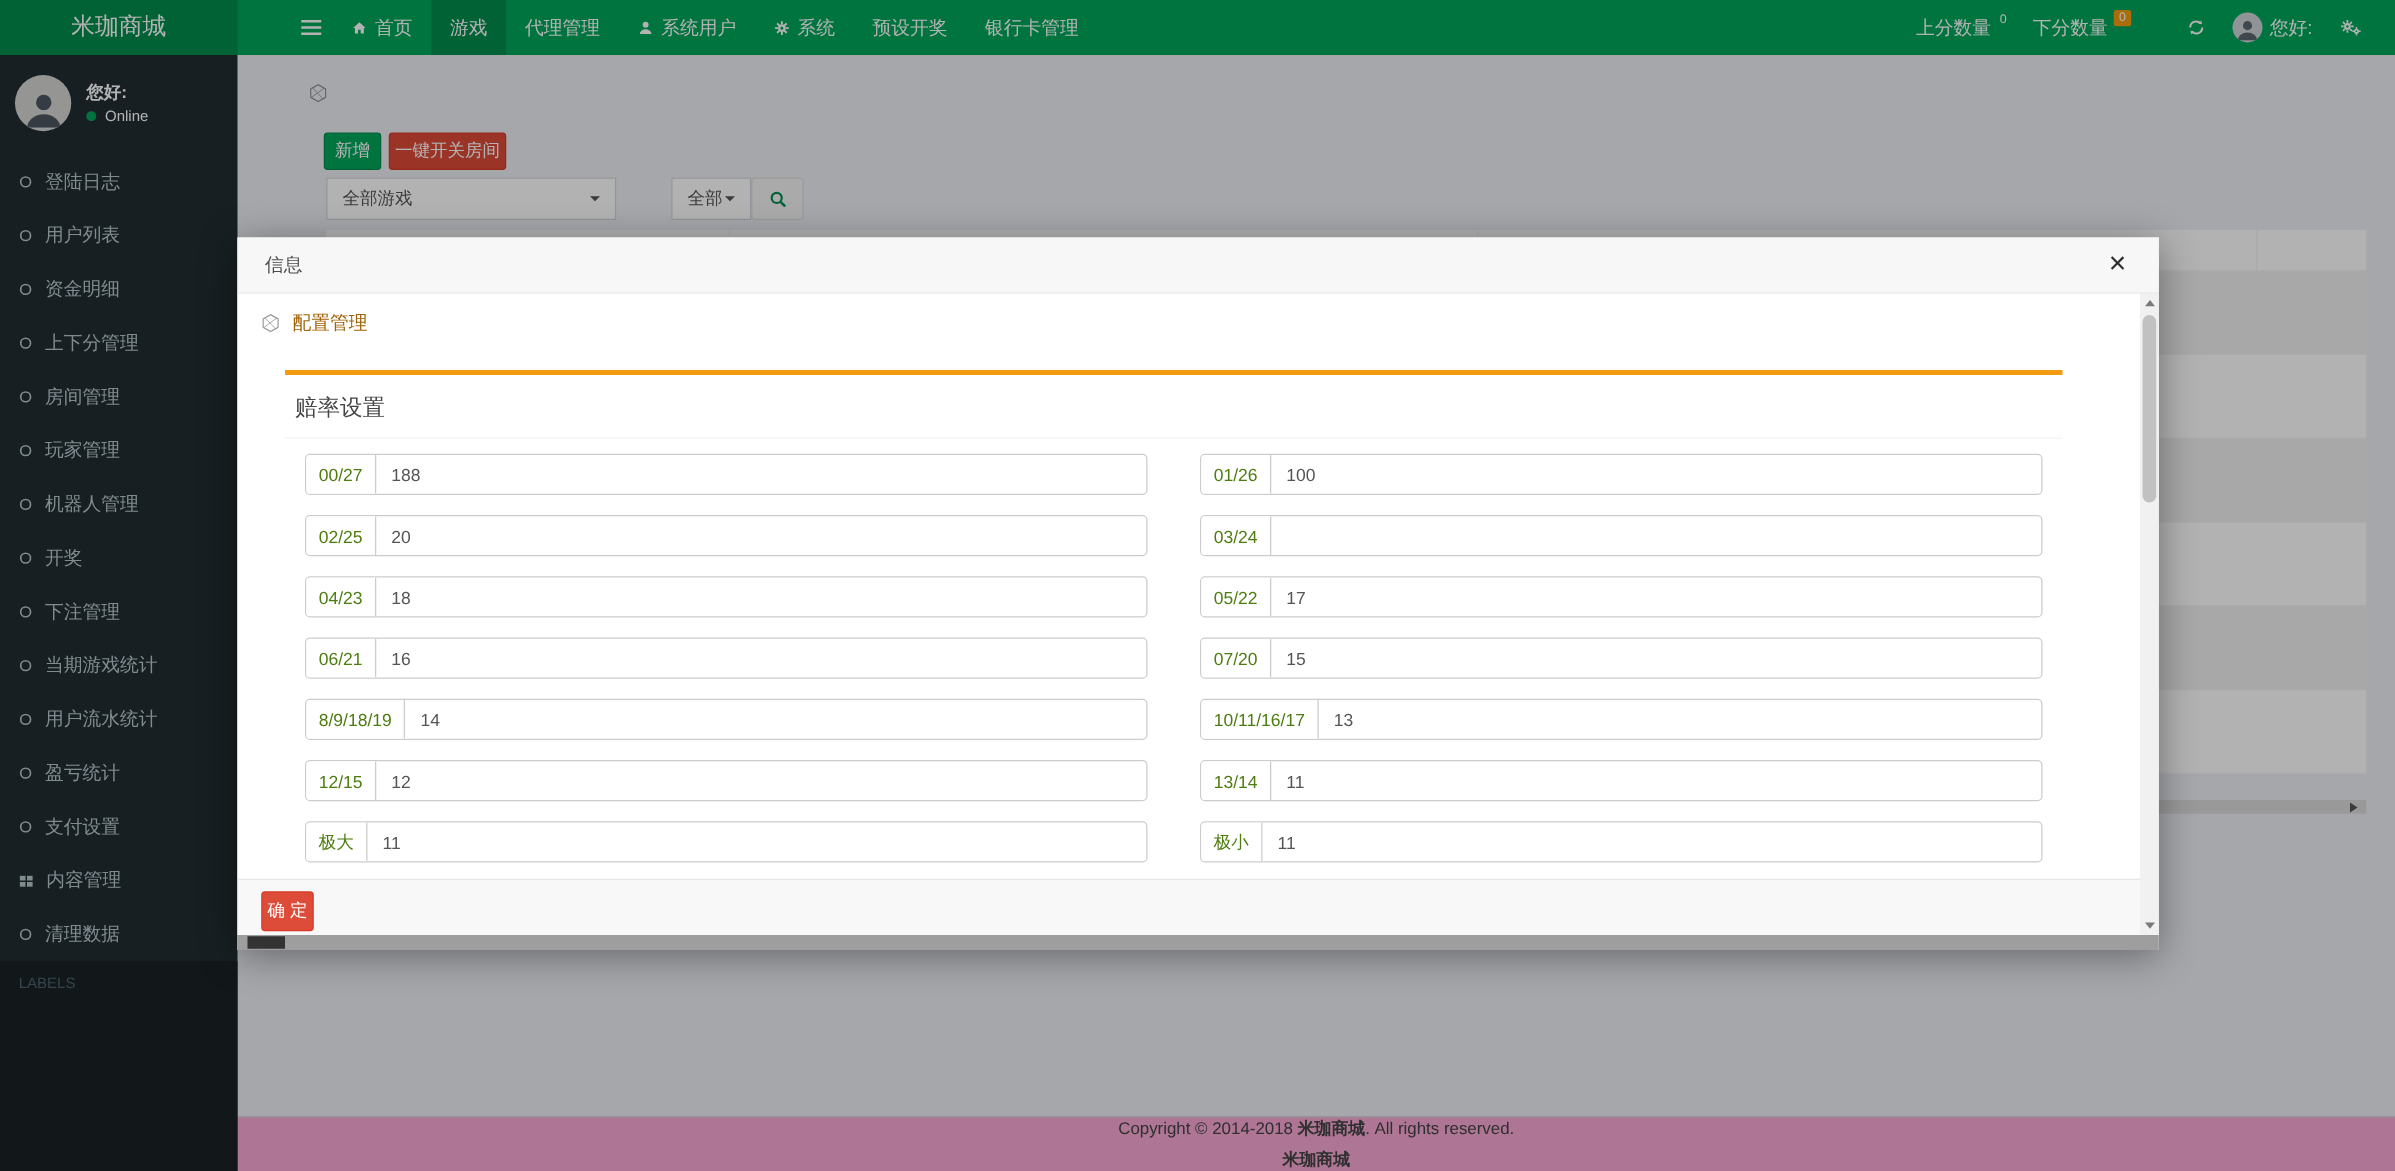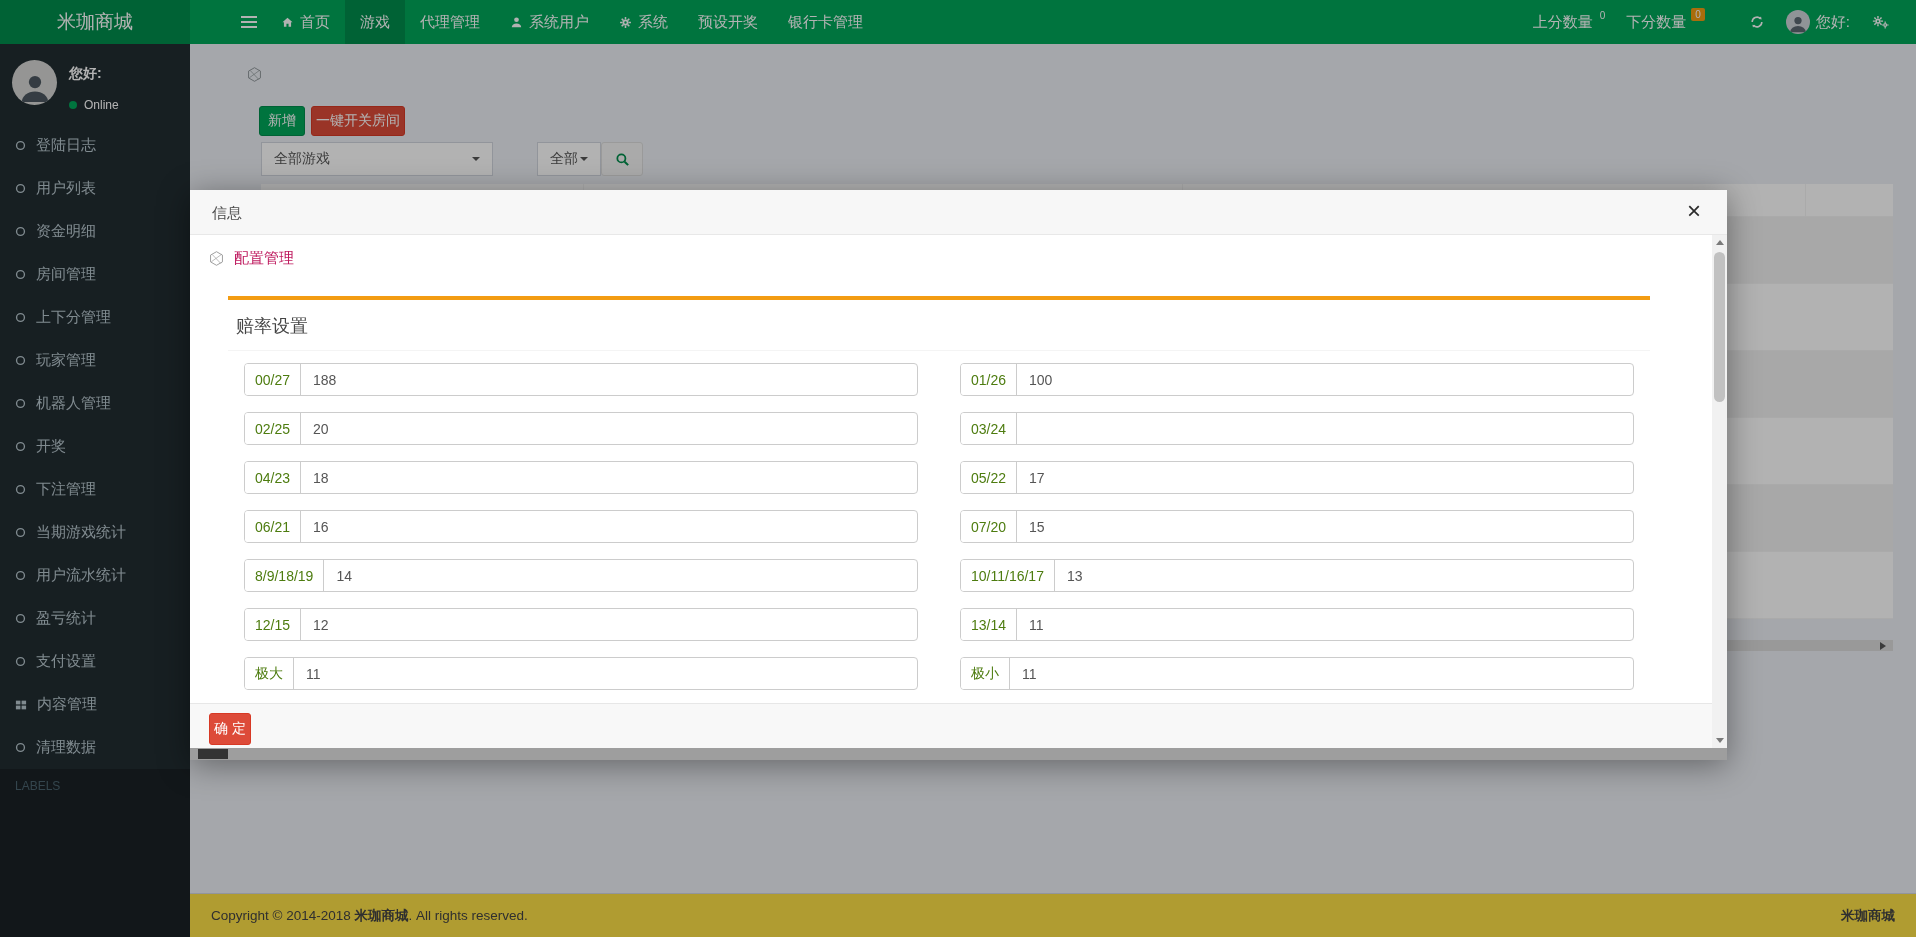--- a/index.html
+++ b/index.html
@@ -19,21 +19,21 @@
   .sup0 { color:#fff; font-size:10px; position:relative; top:-7px; left:1px; }
   .sup-badge { background:#f39c12; color:#fff; font-size:10px; padding:1px 4px; border-radius:2px; position:relative; top:-8px; left:-1px; }
   .nav-avatar { width:24px; height:24px; border-radius:50%; background:#cfd4d8; display:flex; align-items:flex-end; justify-content:center; overflow:hidden; color:#5b6770; }
   .icon { display:inline-flex; align-items:center; justify-content:center; line-height:0; }
 
   
   .sidebar { position:absolute; left:0; top:44px; width:190px; height:893px; background:#222d32; z-index:20; color:#b8c7ce; }
   .user-panel { padding:16px 10px 8px 12px; display:flex; gap:12px; height:70px; }
   .side-avatar { width:45px; height:45px; border-radius:50%; background:#d6d6d4; flex:none; display:flex; align-items:flex-end; justify-content:center; overflow:hidden; color:#4c5760; }
   .hello { color:#fff; font-weight:bold; font-size:14px; padding-top:5px; }
-  .status { display:flex; align-items:center; gap:7px; margin-top:15px; font-size:12px; color:#fff; }
+  .status { display:flex; align-items:center; gap:7px; margin-top:3px; font-size:12px; color:#fff; }
   .dot { width:8px; height:8px; border-radius:50%; background:#00a65a; }
   .side-menu { margin-top:10px; }
   .side-item { display:flex; align-items:center; gap:10px; height:43px; padding:0 15px; font-size:15px; color:#b8c7ce; cursor:pointer; }
   .side-item .icon { color:#b8c7ce; }
   .side-header { background:#1a2226; color:#4b646f; font-size:12px; padding:10px 15px; position:absolute; top:725px; left:0; right:0; bottom:0; }
 
   
   .content { position:absolute; left:190px; top:44px; right:0; bottom:44px; background:#ecf0f5; }
   .page-icon { position:absolute; left:56px; top:22px; color:#8d9498; }
   .btn { position:absolute; border-radius:3px; color:#fff; font-size:14px; display:flex; align-items:center; justify-content:center; cursor:pointer; border:1px solid transparent; }
@@ -46,33 +46,33 @@
   .btn-search { left:411px; top:98px; width:42px; height:34px; background:#f4f4f4; border-color:#ddd; color:#008d4c; }
   .bg-table { position:absolute; left:71px; top:140px; width:1632px; background:#fff; }
   .bg-th { height:33px; border-bottom:1px solid #f4f4f4; position:relative; }
   .bg-th i { position:absolute; top:0; bottom:0; width:1px; background:#f4f4f4; }
   .bg-row { height:67px; border-bottom:1px solid #f4f4f4; }
   .bg-row.alt { background:#f1f1f1; }
   .bg-hscroll { position:absolute; left:71px; top:596px; width:1632px; height:11px; background:#dcdcdc; }
   .bg-hscroll .arr { position:absolute; right:3px; top:2px; width:0; height:0; border:4px solid transparent; border-left:6px solid #555; }
 
   
-  .footer { position:absolute; left:190px; right:0; bottom:0; height:44px; background:#fde047; border-top:1px solid #d2d6de; display:flex; align-items:center; padding:0 21px; font-size:13.5px; color:#444; z-index:10; }
+  .footer { position:absolute; left:190px; right:0; bottom:0; height:44px; background:#f9a8d4; border-top:1px solid #d2d6de; display:flex; align-items:center; padding:0 21px; font-size:13.5px; color:#444; z-index:10;flex-direction:column; }
   .footer .left { flex:1; }
   .footer b { font-weight:bold; }
 
   
   .overlay { position:absolute; inset:0; background:rgba(0,0,0,0.30); z-index:50; }
 
   
   .modal { position:absolute; left:190px; top:190px; width:1537px; height:570px; background:#fff; z-index:100; box-shadow:0 5px 30px rgba(0,0,0,.4); }
   .modal-header { height:45px; background:#f7f7f7; border-bottom:1px solid #e8e8e8; line-height:45px; padding:0 22px; font-size:15px; color:#4c4c4c; }
   .modal-close { position:absolute; right:26px; top:7px; font-size:24px; color:#2b2b2b; cursor:pointer; line-height:1.2; font-weight:400; }
   .modal-body { position:absolute; left:0; top:45px; width:1522px; height:468px; overflow:hidden; background:#fff; }
-  .mb-breadcrumb { margin:14px 0 0 18px; display:flex; align-items:center; gap:9px; font-size:15px; color:#be185d; }
+  .mb-breadcrumb { margin:14px 0 0 18px; display:flex; align-items:center; gap:9px; font-size:15px; color:#a16207; }
   .mb-breadcrumb .icon { color:#9a9a9a; }
   .box { margin:28px 62px 0 38px; border-top:4px solid #f39c12; background:#fff; }
   .box-header { padding:14px 8px 12px; font-size:18px; color:#444; border-bottom:1px solid #f4f4f4; }
   .odds-grid { padding:12px 16px 0; display:grid; grid-template-columns:1fr 1fr; column-gap:42px; row-gap:16px; }
   .input-group { display:flex; height:33px; border:1px solid #ccc; border-radius:4px; background:#fff; overflow:hidden; }
   .addon { display:flex; align-items:center; justify-content:center; padding:0 10px; min-width:42px; border-right:1px solid #ccc; font-size:14px; color:#4d7c0f; background:#fff; white-space:nowrap; }
   .field { flex:1; display:flex; align-items:center; padding:0 12px; font-size:14px; color:#555; }
   .modal-footer { position:absolute; left:0; top:513px; width:1522px; height:45px; background:#f8f8f8; border-top:1px solid #e7e7e7; }
   .btn-confirm { position:absolute; left:19px; top:9px; width:42px; height:32px; background:#dd4b39; border:1px solid #d73925; border-radius:3px; color:#fff; font-size:14px; display:flex; align-items:center; justify-content:center; cursor:pointer; white-space:nowrap; }
   .modal-vscroll { position:absolute; right:0; top:45px; width:15px; height:513px; background:#f1f1f1; }
@@ -222,29 +222,29 @@
             </svg>
           </span>
           <span>资金明细</span>
         </a>
         <a class="side-item">
           <span class="icon">
             <svg viewBox="0 0 14 14" width="11" height="11" fill="none" stroke="currentColor">
               <circle cx="7" cy="7" r="5" stroke-width="1.7"></circle>
             </svg>
           </span>
+          <span>上下分管理</span>
+        </a>
+        <a class="side-item">
+          <span class="icon">
+            <svg viewBox="0 0 14 14" width="11" height="11" fill="none" stroke="currentColor">
+              <circle cx="7" cy="7" r="5" stroke-width="1.7"></circle>
+            </svg>
+          </span>
           <span>房间管理</span>
-        </a>
-        <a class="side-item">
-          <span class="icon">
-            <svg viewBox="0 0 14 14" width="11" height="11" fill="none" stroke="currentColor">
-              <circle cx="7" cy="7" r="5" stroke-width="1.7"></circle>
-            </svg>
-          </span>
-          <span>上下分管理</span>
         </a>
         <a class="side-item">
           <span class="icon">
             <svg viewBox="0 0 14 14" width="11" height="11" fill="none" stroke="currentColor">
               <circle cx="7" cy="7" r="5" stroke-width="1.7"></circle>
             </svg>
           </span>
           <span>玩家管理</span>
         </a>
         <a class="side-item">

